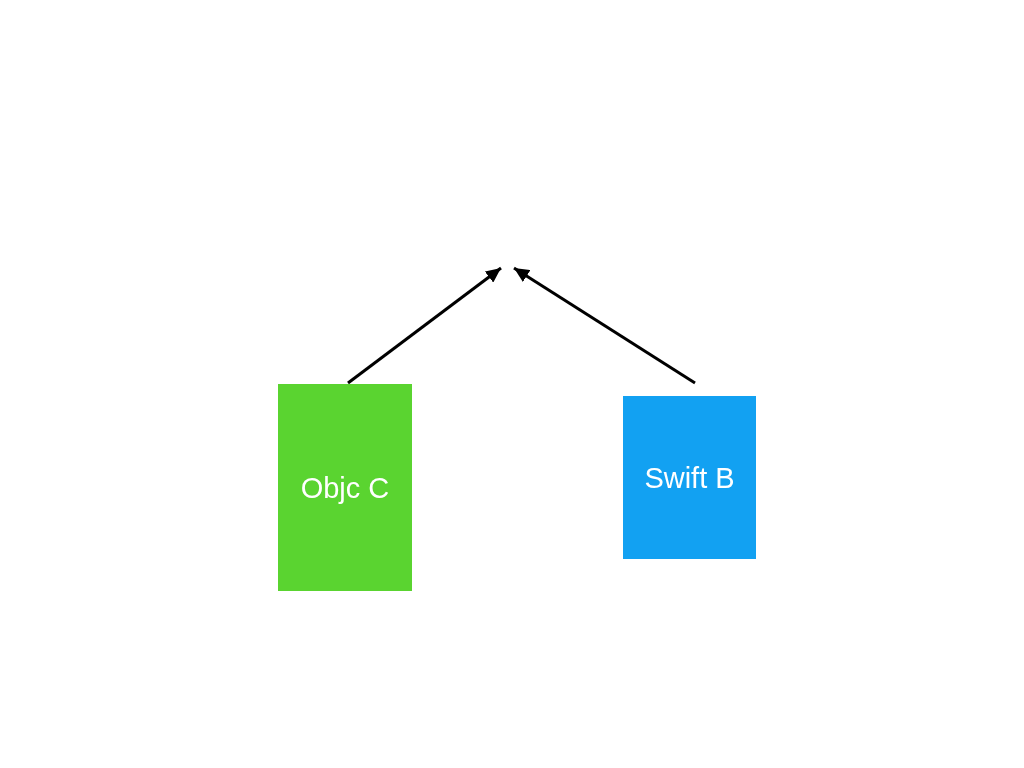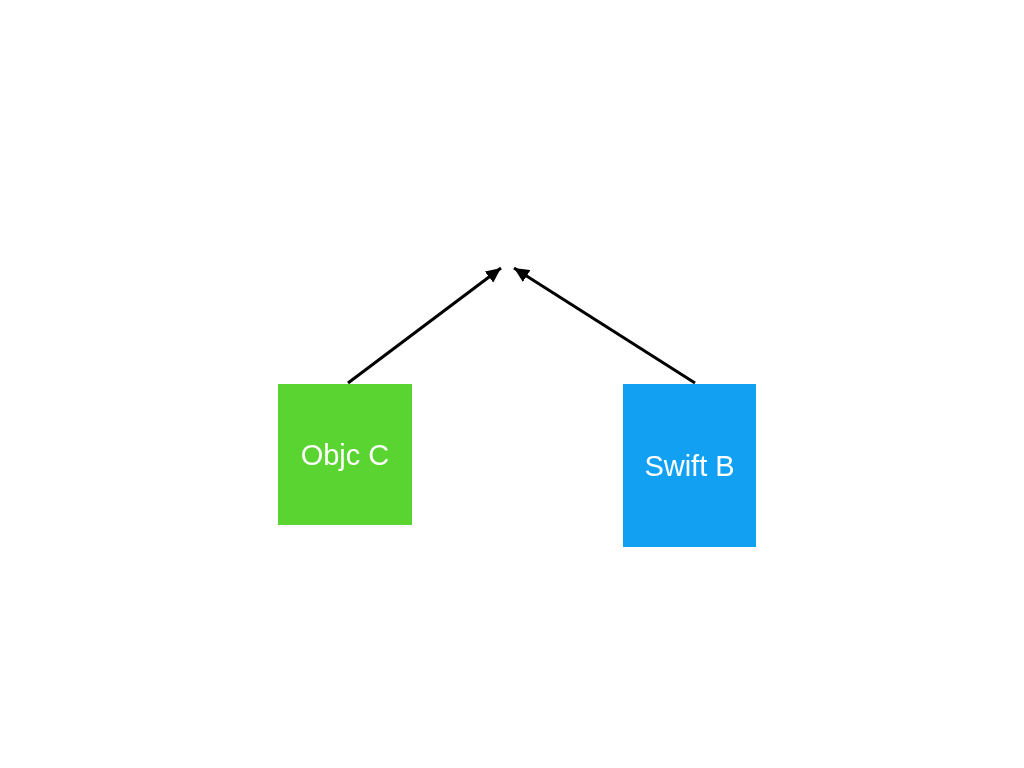--- a/index.html
+++ b/index.html
@@ -34,21 +34,21 @@
   .node-top {
     left: 445px;
     top: 102px;
     width: 134px;
     height: 162px;
   }
   .node-left {
     left: 278px;
     top: 384px;
     width: 134px;
-    height: 141px;
+    height: 207px;
   }
   .node-right {
     left: 623px;
     top: 384px;
     width: 133px;
     height: 163px;
   }
   .node-annotation {
     font-size: 28px;
     line-height: 38px;
@@ -77,17 +77,17 @@
     </defs>
     <line class="edge-line" x1="348" y1="383" x2="501" y2="268" marker-end="url(#arrowhead)" stroke="#000000"></line>
     <line class="edge-line" x1="695" y1="383" x2="514" y2="268" marker-end="url(#arrowhead)" stroke="#000000"></line>
   </svg>
 
 
   <div class="node node-left" style="background-color: rgb(90, 212, 48);">
     <div class="node-label">Objc C</div>
   </div>
 
-  <div class="node node-right" style="background-color: rgb(18, 161, 242);">
+  <div class="node node-right" style="background-color: rgb(18, 161, 242); margin-top: 12px;">
     <div class="node-label">Swift B</div>
   </div>
 
 </div>
 
 </body></html>

